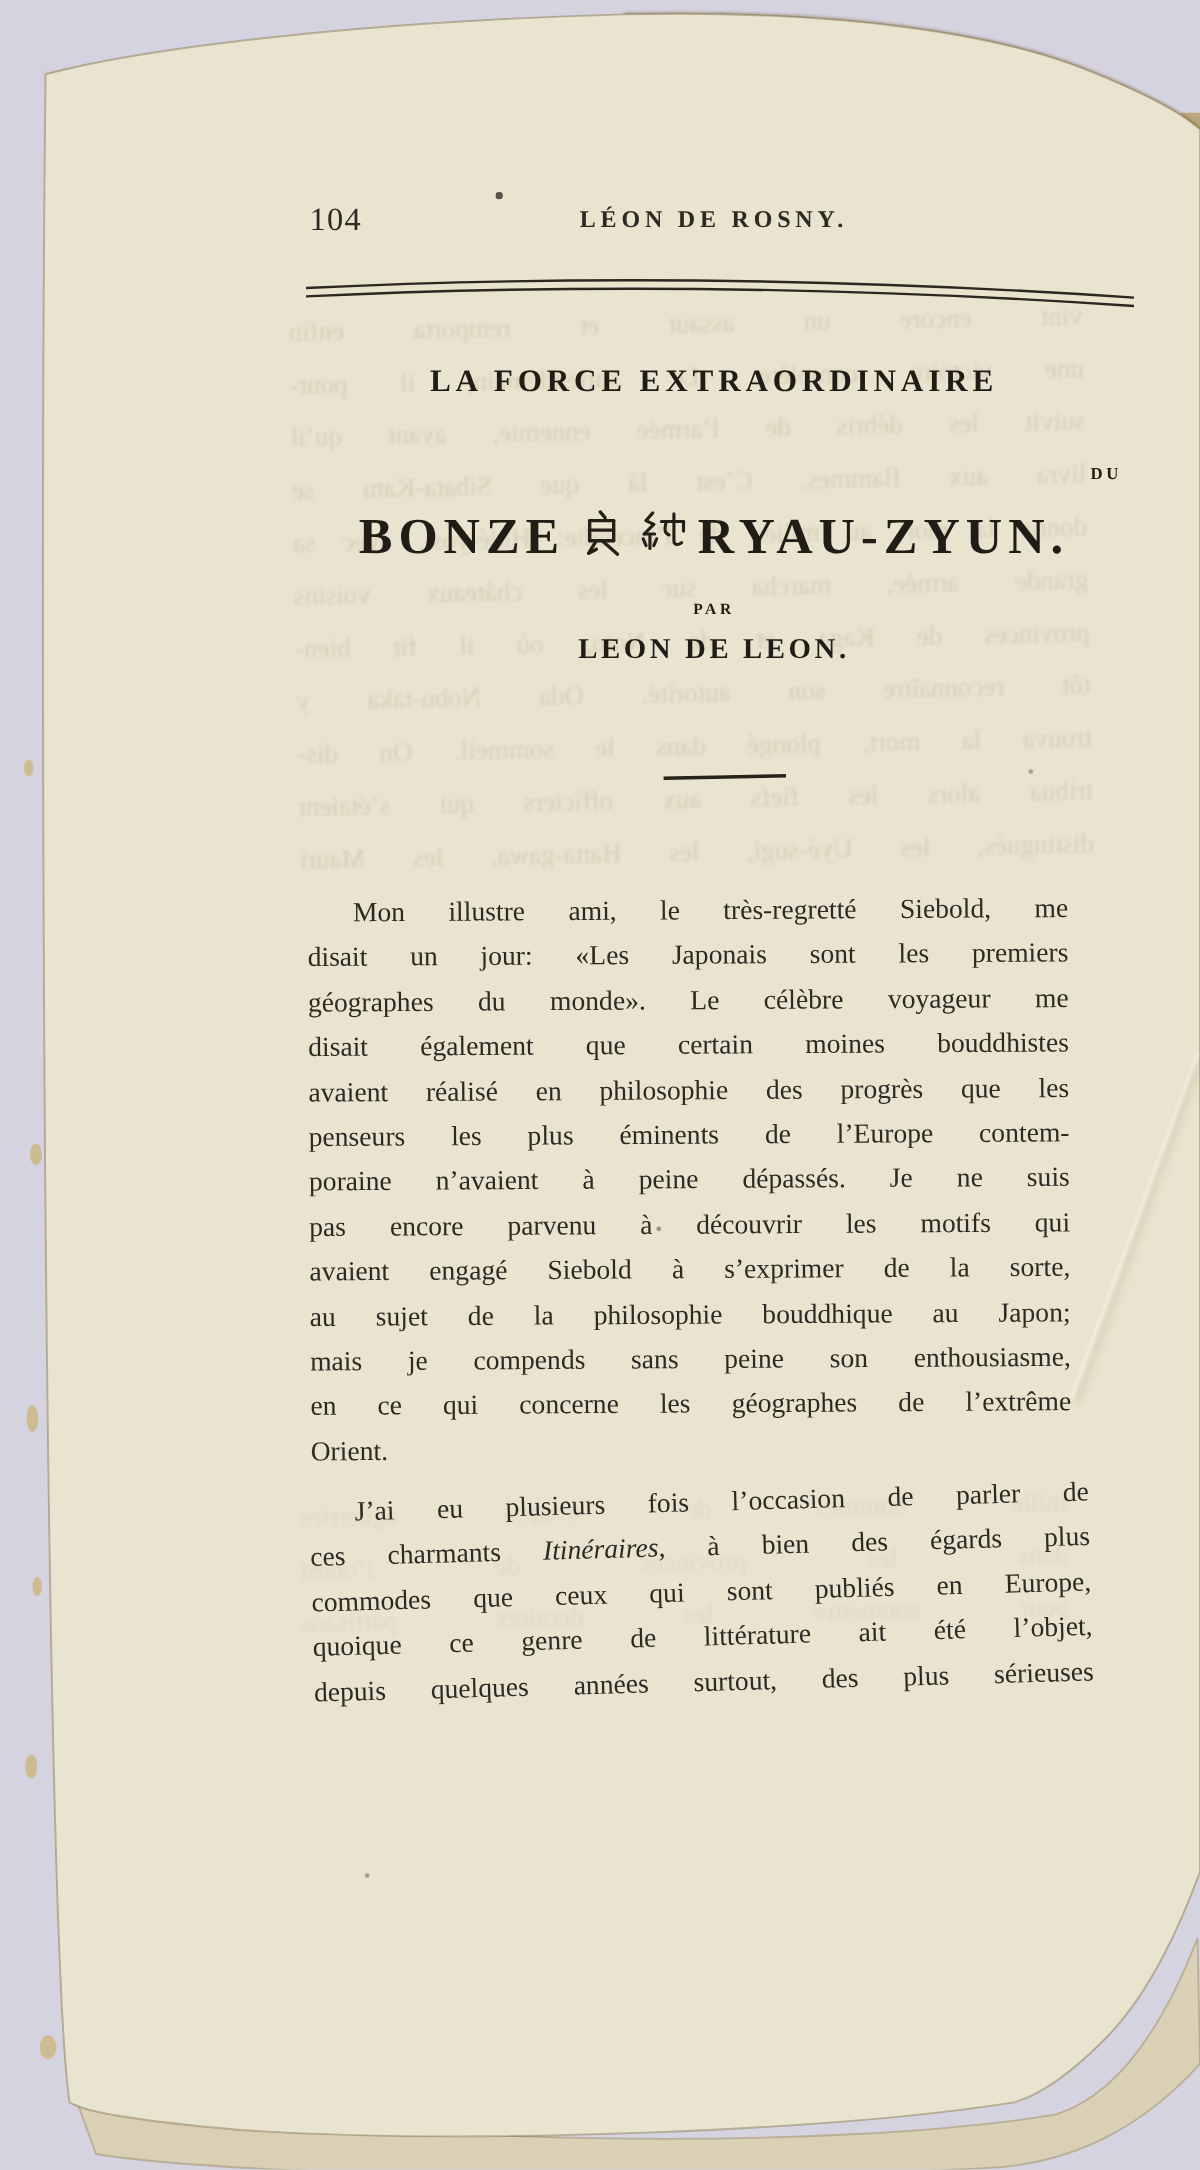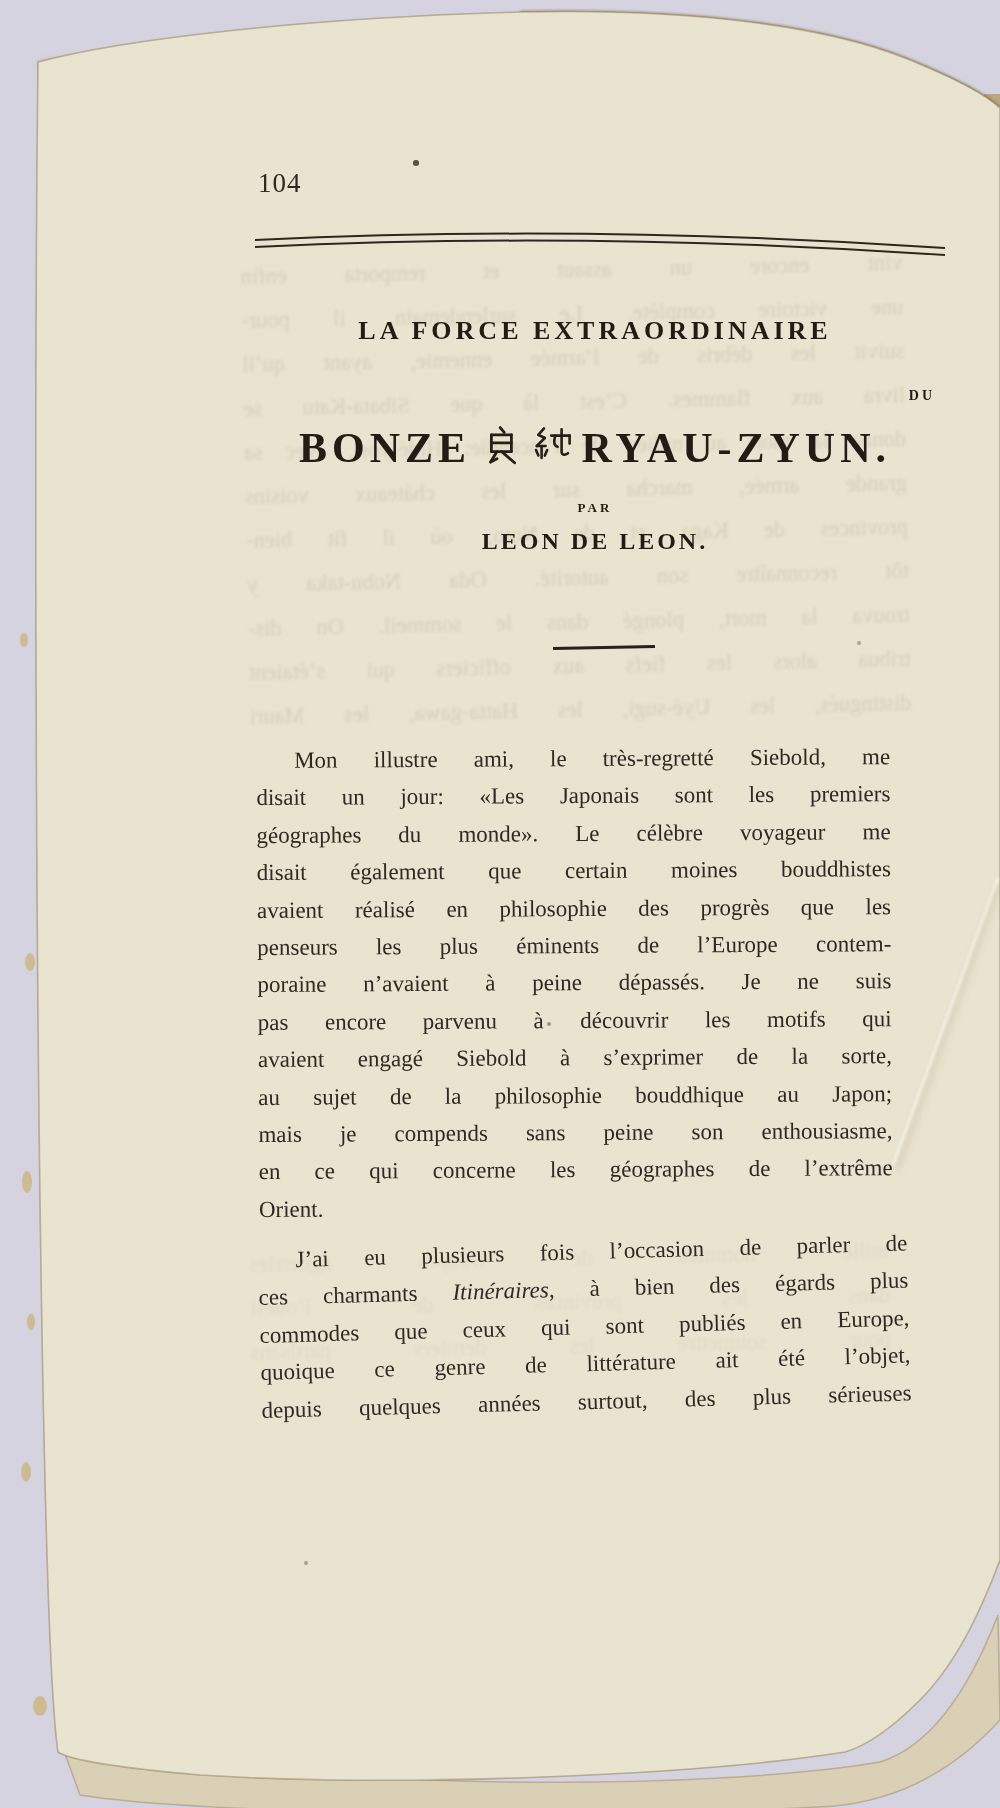--- a/index.html
+++ b/index.html
@@ -26,21 +26,21 @@
   
   .content{position:absolute;left:0;top:0;width:1000px;height:1802px;z-index:2;color:#2e2922;}
   .pagenum{position:absolute;left:258px;top:168px;font-size:27px;letter-spacing:1px;}
   .runhead{
     position:absolute;left:265px;top:172px;width:660px;text-align:center;
     font-size:20px;font-weight:bold;letter-spacing:4px;
   }
   .dblrule{position:absolute;left:250px;top:226px;}
 
   .tblock{position:absolute;left:255px;width:680px;text-align:center;color:#211c15;}
-  .t-series{top:316px;font-size:26px;font-weight:bold;letter-spacing:4px;}
+  .t-series{top:303px;font-size:26px;font-weight:bold;letter-spacing:4px;}
   .t-du{top:388px;font-size:14px;font-weight:bold;letter-spacing:3px;text-align:right;}
   .t-main{top:424px;font-size:42px;font-weight:bold;letter-spacing:5px;white-space:nowrap;}
   .t-main .kanji-wrap{display:inline-block;vertical-align:-4px;margin:0 10px;letter-spacing:0;}
   .t-par{top:500px;font-size:13px;font-weight:bold;letter-spacing:3px;}
   .t-author{top:528px;font-size:24px;font-weight:bold;letter-spacing:3px;}
   .shortrule{
     position:absolute;left:553px;top:646px;width:102px;height:3px;
     background:#27221a;transform:rotate(-1.2deg);
   }
 
@@ -145,20 +145,21 @@
     </div>
   <div class="bleed bleed-lower">
       <div class="gline">mille hommes de troupes aguerries</div>
       <div class="gline">dans les provinces de l’ouest</div>
       <div class="gline">pour soumettre les derniers partisans</div>
     </div>
 
   <div class="content">
 
     <div class="pagenum">104</div>
+    <div class="runhead">LÉON DE ROSNY.</div>
 
     <svg class="dblrule" width="700" height="36" viewBox="0 0 700 36">
       <path d="M 5 14 Q 340 -2 695 22" fill="none" stroke="#2c2720" stroke-width="2"></path>
       <path d="M 5 21 Q 340 5 695 29" fill="none" stroke="#2c2720" stroke-width="2"></path>
     </svg>
 
     <div class="tblock t-series">LA FORCE EXTRAORDINAIRE</div>
     <div class="tblock t-du">DU</div>
 
     <div class="tblock t-main">

